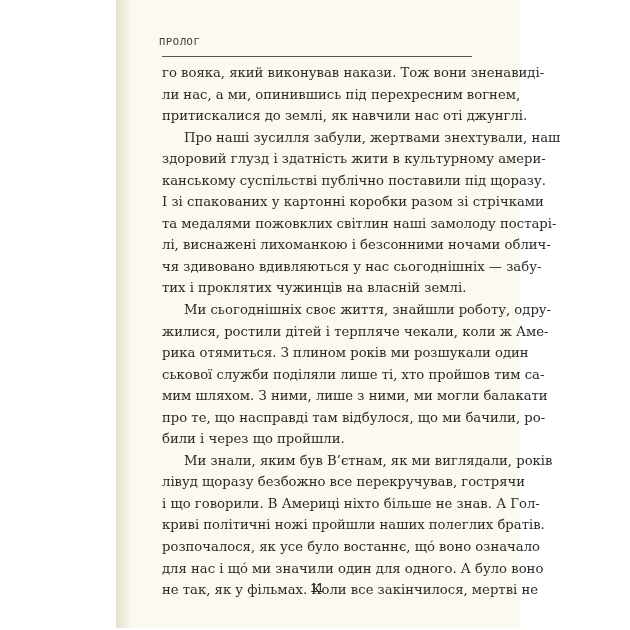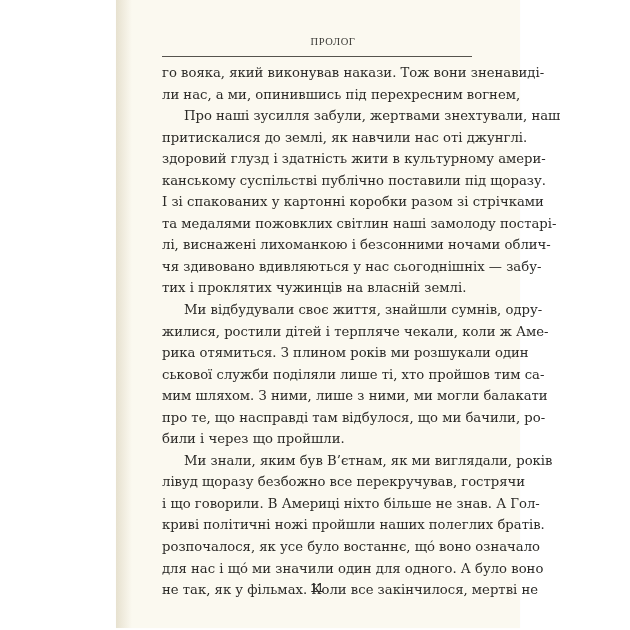--- a/index.html
+++ b/index.html
@@ -26,25 +26,25 @@
       content: "";
       position: absolute;
       left: 0;
       top: 0;
       bottom: 0;
       width: 16px;
       background: linear-gradient(to right, rgba(214,205,180,0.55), rgba(251,249,240,0));
     }
     .running-head {
       position: absolute;
-      left: 62px;
+      left: 43px;
       width: 310px;
       top: 36px;
-      text-align: center;
-      font-family: Liberation Serif, serif;
+      text-align: left;
+      font-family: Liberation Mono, monospace;
       font-size: 10.5px;
       letter-spacing: 0.6px;
       color: #3a3a36;
     }
     .head-rule {
       position: absolute;
       left: 46px;
       width: 310px;
       top: 56px;
       height: 0;
@@ -88,30 +88,30 @@
 </head>
 <body>
 
 <div class="page">
   <div class="running-head">ПРОЛОГ</div>
   <div class="head-rule"></div>
 
   <div class="body-text" id="body-text">
       <span class="line">го вояка, який виконував накази. Тож вони зненавиді-</span>
       <span class="line">ли нас, а ми, опинившись під перехресним вогнем,</span>
+      <span class="line last">притискалися до землі, як навчили нас оті джунглі.</span>
       <span class="line indent">Про наші зусилля забули, жертвами знехтували, наш</span>
-      <span class="line last">притискалися до землі, як навчили нас оті джунглі.</span>
       <span class="line">здоровий глузд і здатність жити в культурному амери-</span>
       <span class="line">канському суспільстві публічно поставили під щоразу.</span>
       <span class="line">І зі спакованих у картонні коробки разом зі стрічками</span>
       <span class="line">та медалями пожовклих світлин наші замолоду постарі-</span>
       <span class="line">лі, виснажені лихоманкою і безсонними ночами облич-</span>
       <span class="line">чя здивовано вдивляються у нас сьогоднішніх — забу-</span>
       <span class="line last">тих і проклятих чужинців на власній землі.</span>
-      <span class="line indent">Ми відбудували своє життя, знайшли сумнів, одру-</span>
+      <span class="line indent">Ми сьогоднішніх своє життя, знайшли роботу, одру-</span>
       <span class="line">жилися, ростили дітей і терпляче чекали, коли ж Аме-</span>
       <span class="line">рика отямиться. З плином років ми розшукали один</span>
       <span class="line">ськової служби поділяли лише ті, хто пройшов тим са-</span>
       <span class="line">мим шляхом. З ними, лише з ними, ми могли балакати</span>
       <span class="line">про те, що насправді там відбулося, що ми бачили, ро-</span>
       <span class="line last">били і через що пройшли.</span>
       <span class="line indent">Ми знали, яким був В’єтнам, як ми виглядали, років</span>
       <span class="line">лівуд щоразу безбожно все перекручував, гострячи</span>
       <span class="line">і що говорили. В Америці ніхто більше не знав. А Гол-</span>
       <span class="line last">криві політичні ножі пройшли наших полеглих братів.</span>

